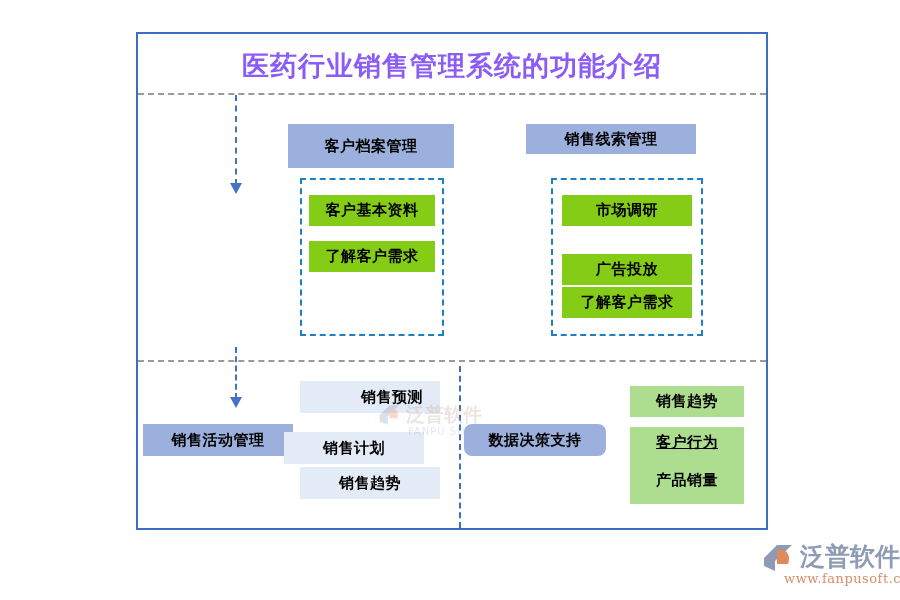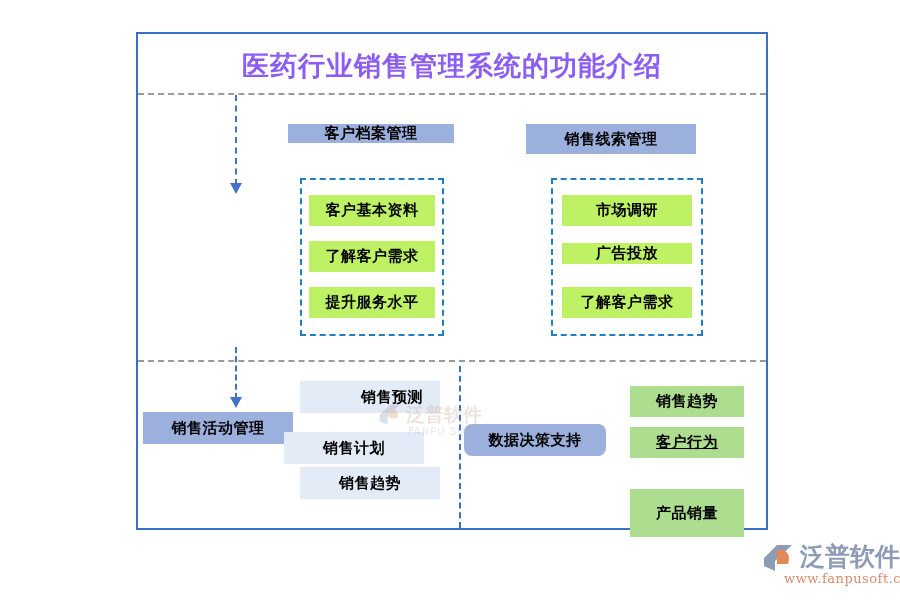--- a/index.html
+++ b/index.html
@@ -99,21 +99,21 @@
     align-items: center;
     justify-content: center;
     font-family: "DejaVu Serif", "Liberation Serif", serif;
     font-weight: bold;
     font-size: 15px;
     color: #000000;
     white-space: nowrap;
     letter-spacing: 0.5px;
   }
   .node.blue   { background: #9bb0dd; }
-  .node.orange { background: #bef264; }
+  .node.orange { background: #84cc16; }
   .node.green  { background: #addd8e; }
   .node.lblue  { background: #e3ebf7; }
 
   
   .dash-group {
     position: absolute;
     box-sizing: border-box;
     border: 2px dashed #1f7ec4;
     background: transparent;
   }
@@ -206,47 +206,46 @@
   <div class="hsep hsep-mid"></div>
 
   <div class="vsep-bottom"></div>
 
   <div class="arrow-line dashdot arrow1-line"></div>
   <div class="arrow-head arrow1-head"></div>
 
   <div class="arrow-line dashdot arrow2-line"></div>
   <div class="arrow-head arrow2-head"></div>
 
-  <div class="node blue" style="left:288px; top:124px; width:166px; height:19px;">客户档案管理</div>
+  <div class="node blue" style="left:288px; top:124px; width:166px; height:44px;">客户档案管理</div>
 
   <div class="dash-group" style="left:300px; top:178px; width:144px; height:158px;"></div>
 
   <div class="node orange" style="left:309px; top:195px; width:126px; height:31px;">客户基本资料</div>
   <div class="node orange" style="left:309px; top:241px; width:126px; height:31px;">了解客户需求</div>
-  <div class="node orange" style="left:309px; top:287px; width:126px; height:31px;">提升服务水平</div>
 
   <div class="node blue" style="left:526px; top:124px; width:170px; height:30px;">销售线索管理</div>
 
   <div class="dash-group" style="left:551px; top:178px; width:152px; height:158px;"></div>
 
   <div class="node orange" style="left:562px; top:195px; width:130px; height:31px;">市场调研</div>
-  <div class="node orange" style="left:562px; top:243px; width:130px; height:21px;">广告投放</div>
+  <div class="node orange" style="left:562px; top:254px; width:130px; height:31px;">广告投放</div>
   <div class="node orange" style="left:562px; top:287px; width:130px; height:31px;">了解客户需求</div>
 
-  <div class="node blue" style="left:143px; top:412px; width:150px; height:32px;">销售活动管理</div>
+  <div class="node blue" style="left:143px; top:424px; width:150px; height:32px;">销售活动管理</div>
 
   <div class="node lblue" style="left:300px; top:381px; width:140px; height:32px;padding-left:44px;">销售预测</div>
   <div class="node lblue" style="left:284px; top:424px; width:140px; height:32px;margin-top:8px;">销售计划</div>
   <div class="node lblue" style="left:300px; top:467px; width:140px; height:32px;">销售趋势</div>
 
   <div class="node blue" style="left:464px; top:424px; width:142px; height:32px;border-radius:8px;">数据决策支持</div>
 
   <div class="node green" style="left:630px; top:386px; width:114px; height:31px;">销售趋势</div>
   <div class="node green" style="left:630px; top:427px; width:114px; height:31px;text-decoration:underline;">客户行为</div>
-  <div class="node green" style="left:630px; top:489px; width:114px; height:48px;">产品销量</div>
+  <div class="node green" style="left:630px; top:456px; width:114px; height:48px;">产品销量</div>
 
   <div class="watermark">
     <svg class="wm-mark" viewBox="0 0 32 32">
       <path d="M2 16 L14 4 L26 4 L12 18 L12 28 L2 24 Z" fill="#8d9bb5"></path>
       <path d="M14 9 C22 7, 26 12, 24 20 L14 20 Z" fill="#e08a5a"></path>
     </svg>
     <div class="wm-text">泛普软件</div>
     <div class="wm-sub">FANPU SOFTWARE</div>
   </div>
 

